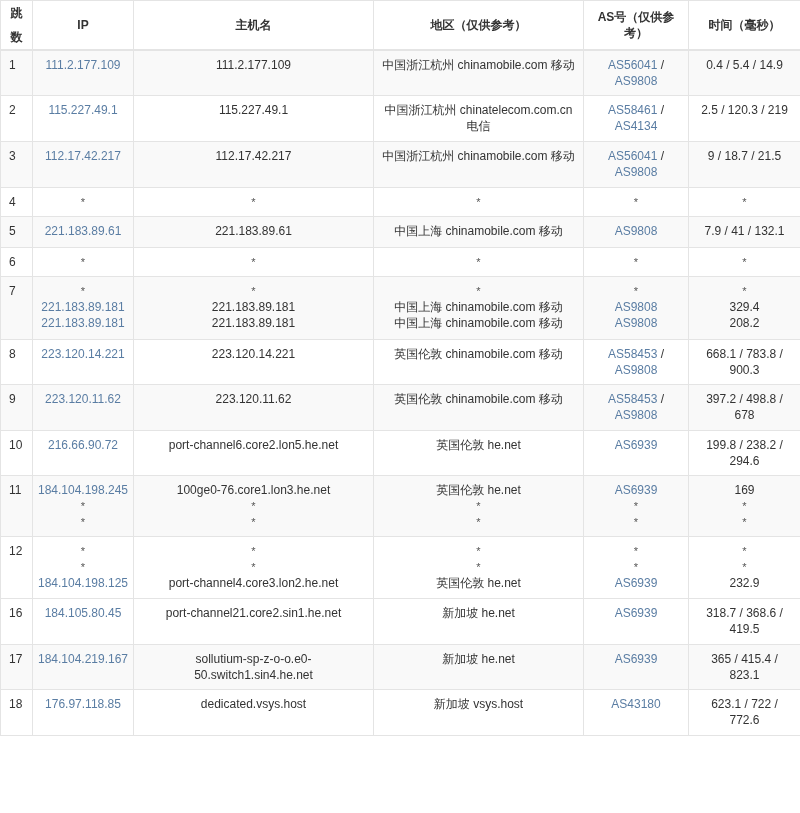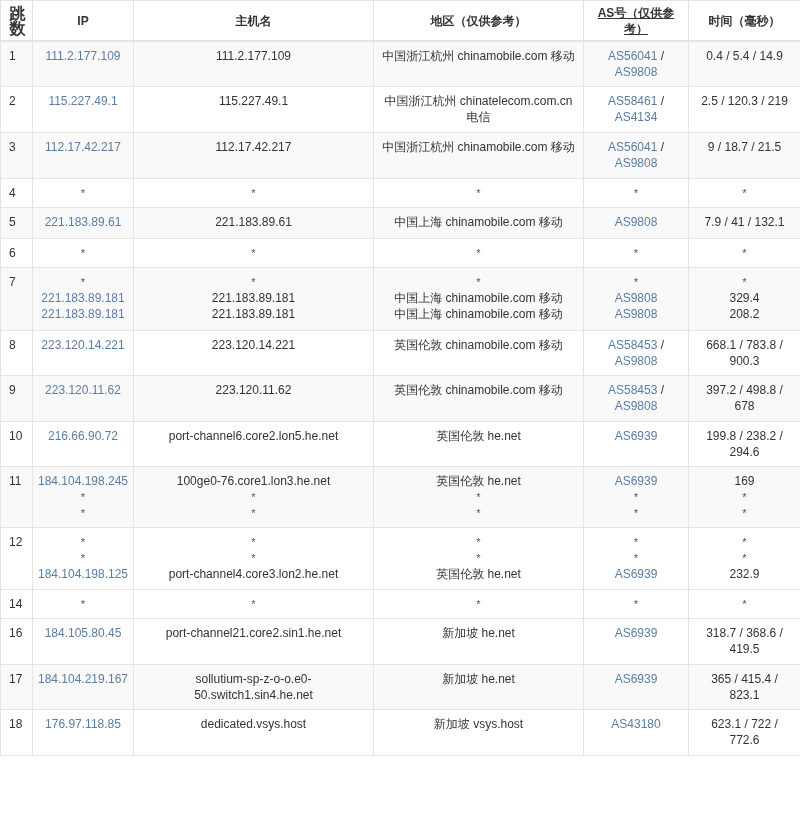--- a/index.html
+++ b/index.html
@@ -23,25 +23,25 @@
   <colgroup>
     <col class="c-hop">
       <col class="c-ip">
       <col class="c-host">
       <col class="c-reg">
       <col class="c-as">
       <col class="c-time">
   </colgroup>
   <thead>
     <tr>
-      <th style="font-size:16px;line-height:15px;"><span style="display:inline-block;width:14px;word-break:break-all;">跳数</span></th>
+      <th style="font-size:12px;line-height:24px;"><span style="display:inline-block;width:14px;word-break:break-all;">跳数</span></th>
       <th>IP</th>
       <th>主机名</th>
       <th>地区（仅供参考）</th>
-      <th><span style="display:inline-block;width:92px;text-decoration:underline;">AS号（仅供参考）</span></th>
+      <th><span style="display:inline-block;width:92px;">AS号（仅供参考）</span></th>
       <th>时间（毫秒）</th>
     </tr>
   </thead>
   <tbody id="tbody">
       <tr class="odd" style="height: 45px;">
         <td class="hop"><span>1</span></td>
         <td>
           <span class="line link">111.2.177.109</span>
         </td>
         <td>
@@ -287,38 +287,20 @@
           <span class="line"><span class="star">*</span></span>
           <span class="line"><span class="star">*</span></span>
           <span class="line"><span class="link">AS6939</span></span>
         </td>
         <td>
           <span class="line star">*</span>
           <span class="line star">*</span>
           <span class="line">232.9</span>
         </td>
       </tr>
-      <tr class="even" style="height: 29px;">
-        <td class="hop"><span>14</span></td>
-        <td>
-          <span class="line star">*</span>
-        </td>
-        <td>
-          <span class="line star">*</span>
-        </td>
-        <td>
-          <span class="line star">*</span>
-        </td>
-        <td>
-          <span class="line"><span class="star">*</span></span>
-        </td>
-        <td>
-          <span class="line star">*</span>
-        </td>
-      </tr>
       <tr class="even" style="height: 46px;">
         <td class="hop"><span>16</span></td>
         <td>
           <span class="line link">184.105.80.45</span>
         </td>
         <td>
           <span class="line">port-channel21.core2.sin1.he.net</span>
         </td>
         <td>
           <span class="line">新加坡 he.net</span>

